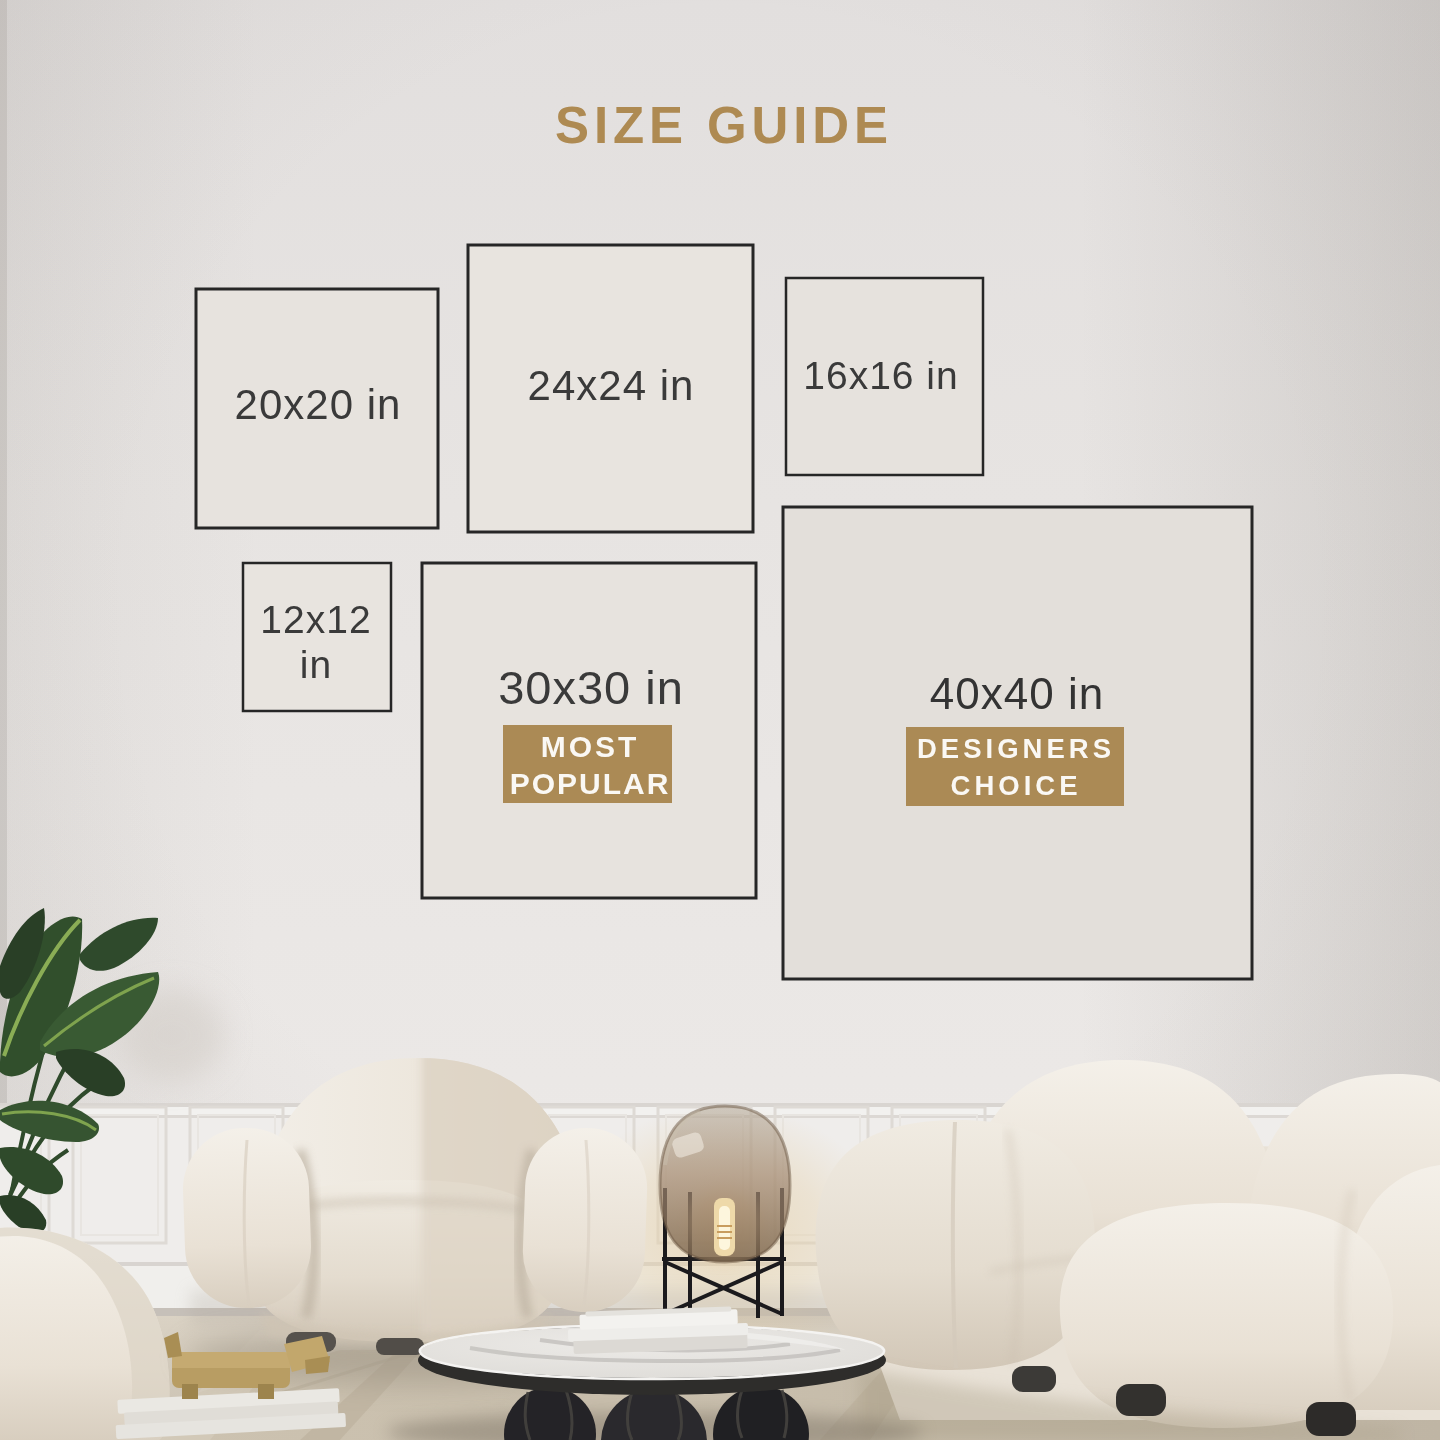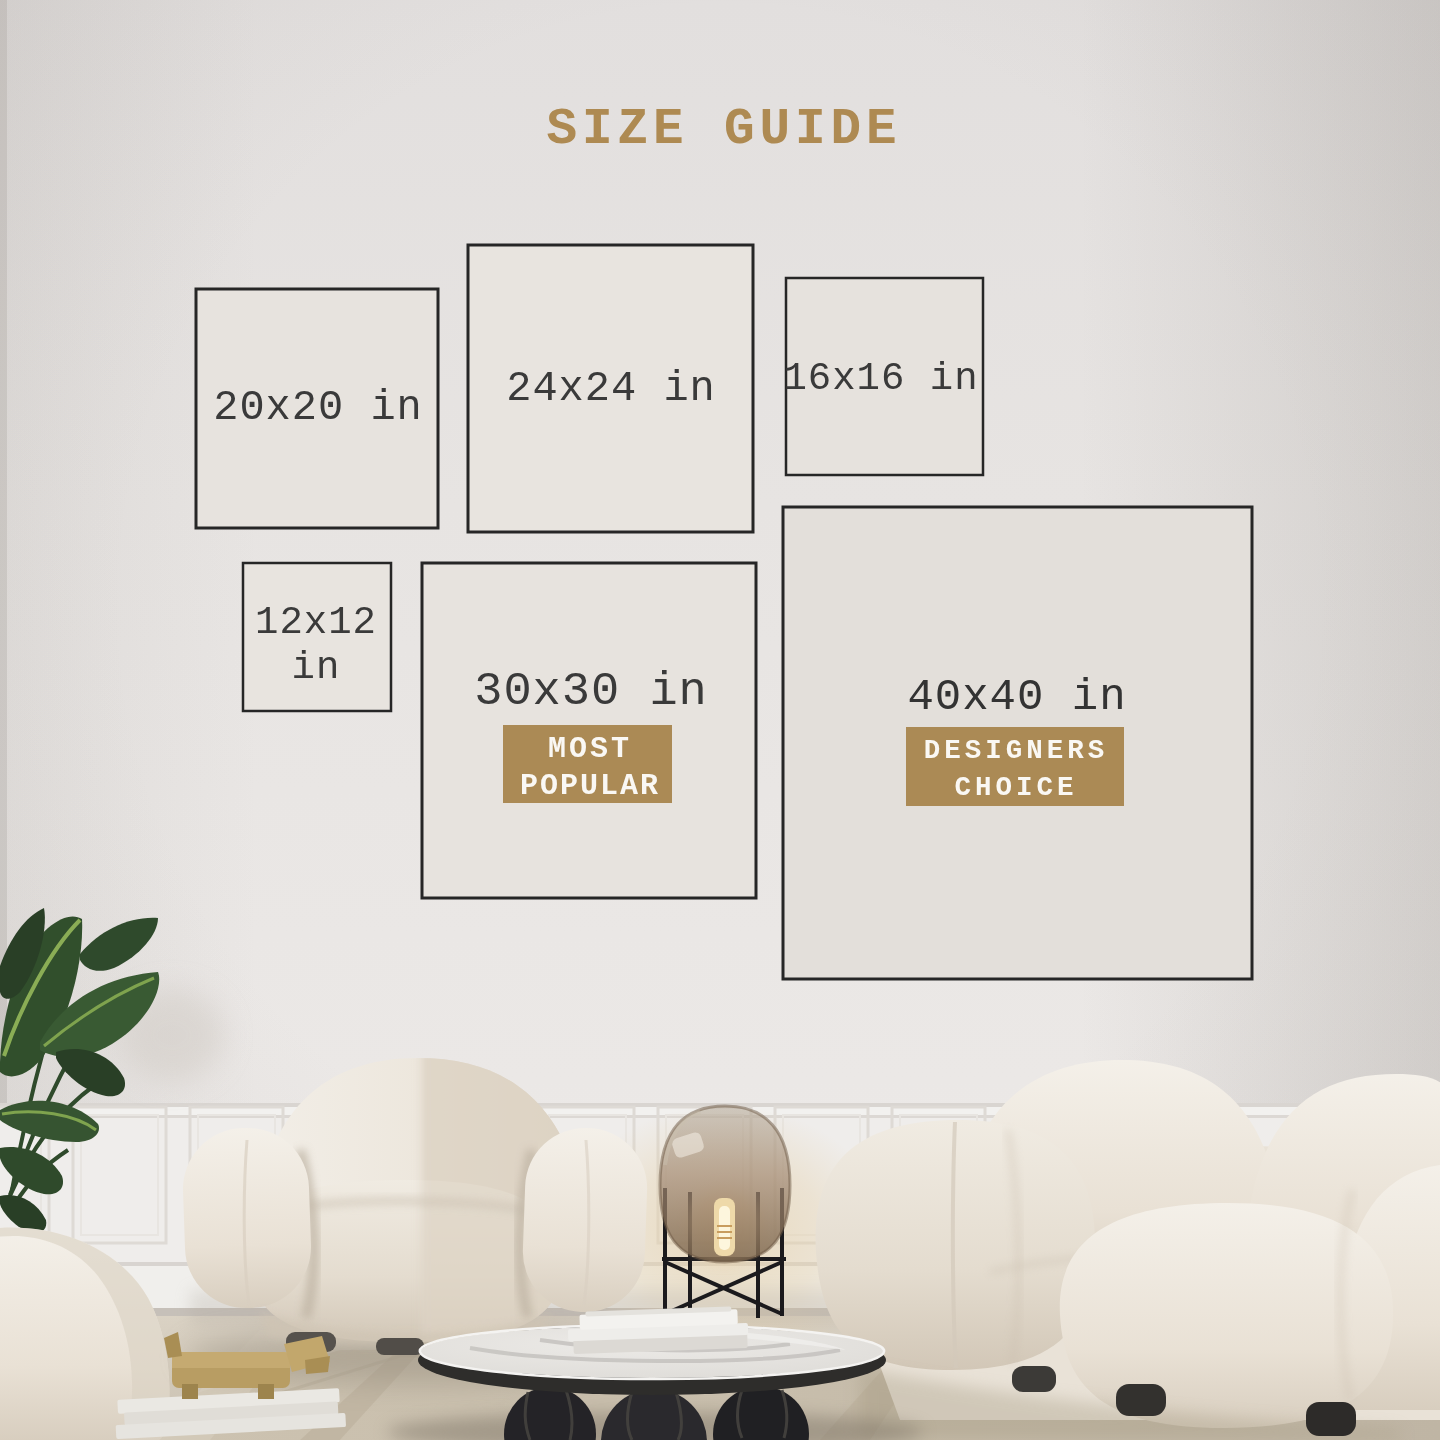--- a/index.html
+++ b/index.html
@@ -1,17 +1,17 @@
 <!DOCTYPE html>
 <html><head>
 <meta charset="utf-8">
 <style>
   html,body{margin:0;padding:0;background:#e8e5e3;}
   #stage{width:1440px;height:1440px;position:relative;overflow:hidden;
-    font-family:Liberation Mono, monospace;}
+    font-family:Liberation Sans, sans-serif;}
   svg{display:block;}
 </style>
 </head>
 <body>
 <div id="stage">
 <svg width="1440" height="1440" viewBox="0 0 1440 1440" xmlns="http://www.w3.org/2000/svg">
 <defs>
   <linearGradient id="wallV" x1="0" y1="0" x2="0" y2="1">
     <stop offset="0" stop-color="#e2dfde"></stop>
     <stop offset="0.35" stop-color="#e7e4e2"></stop>

